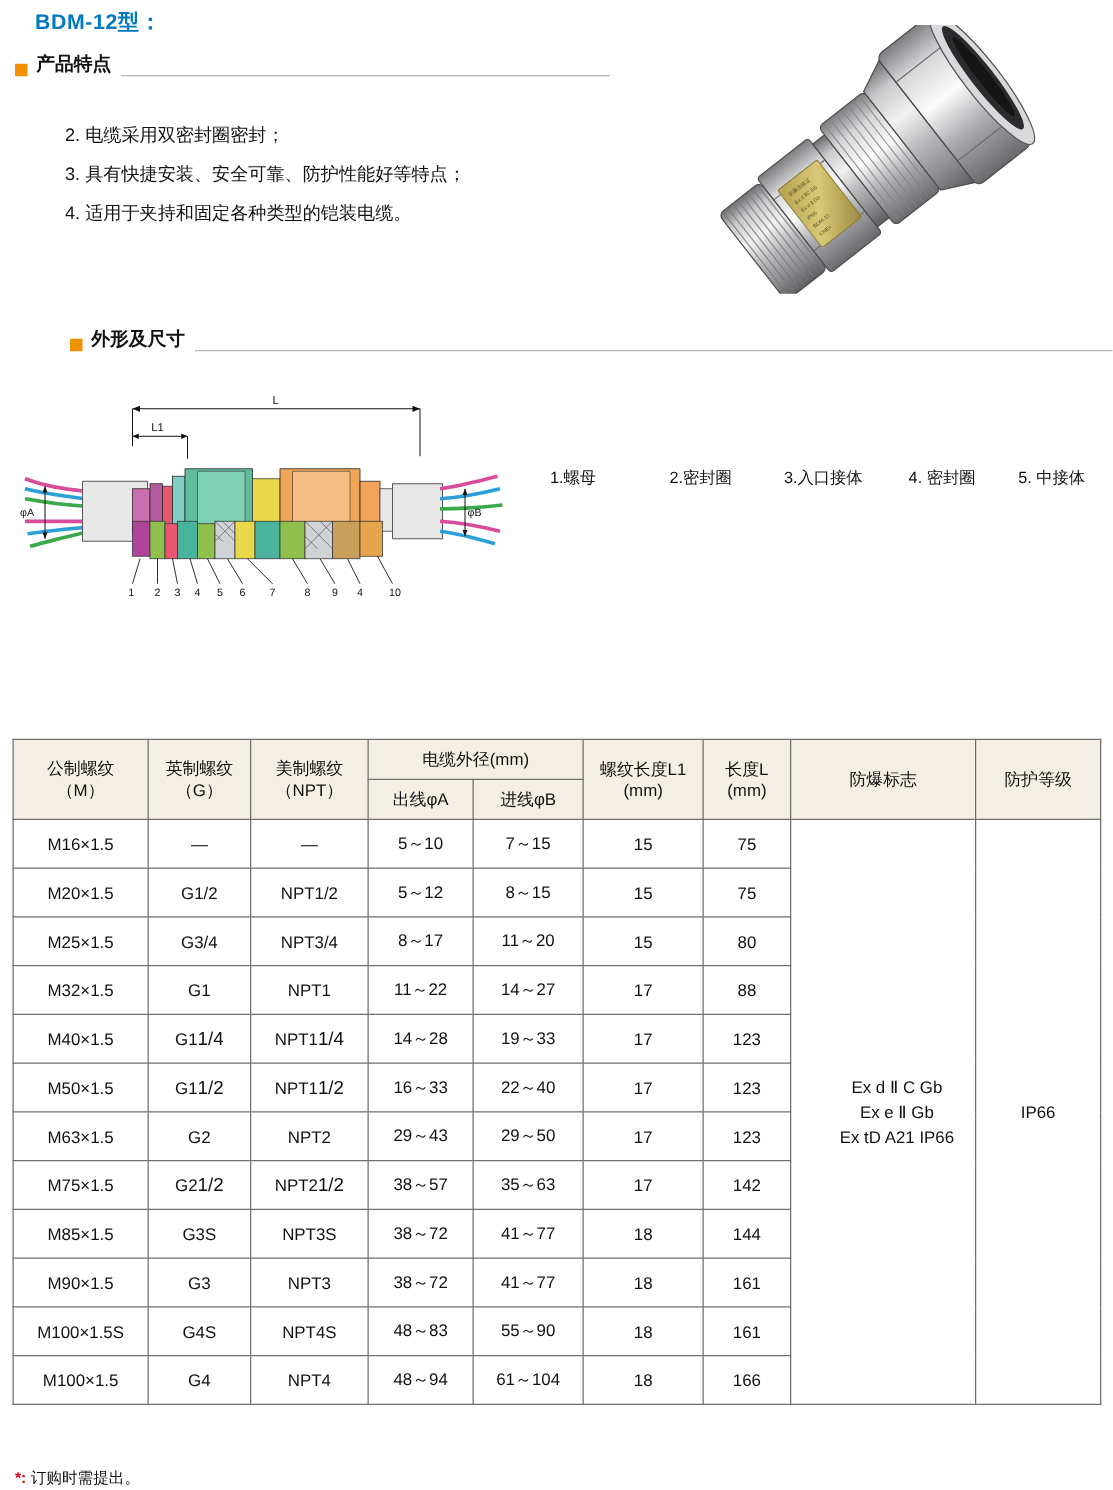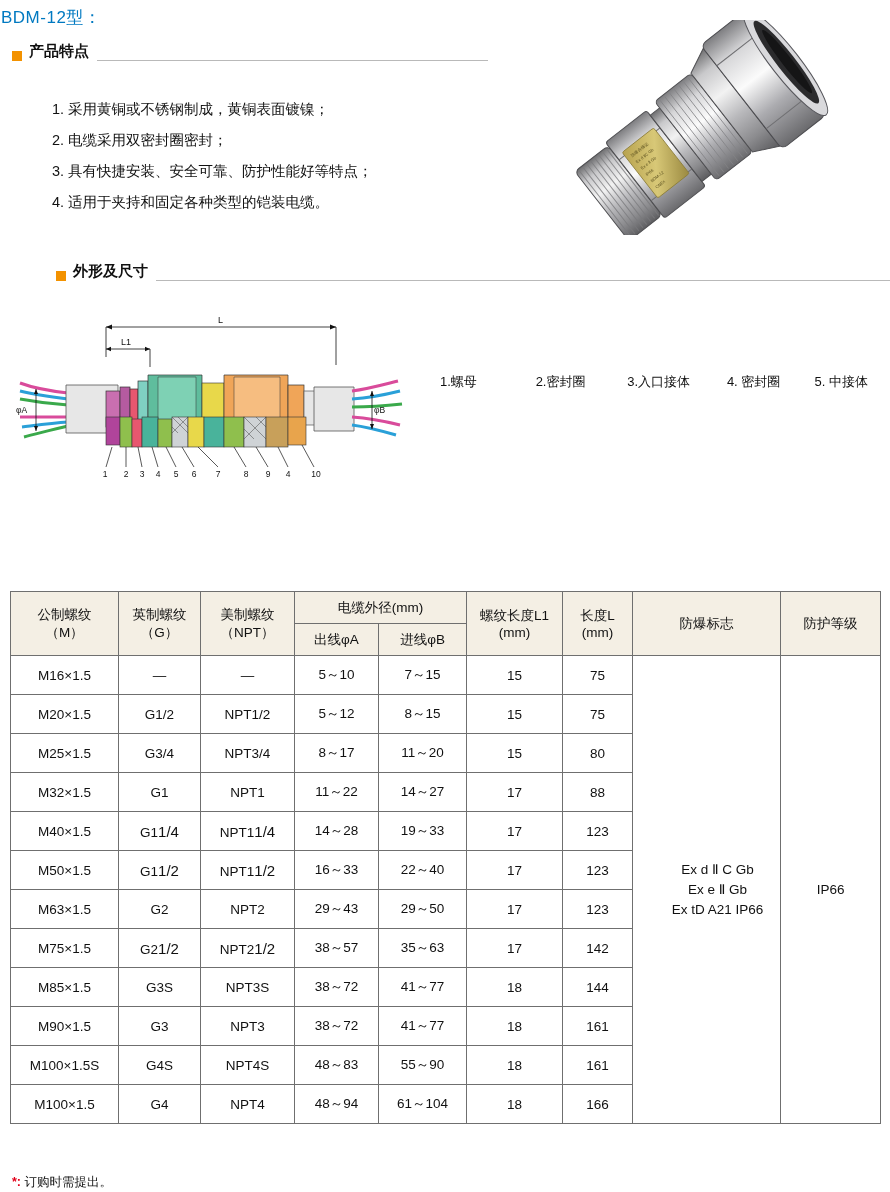--- a/index.html
+++ b/index.html
@@ -17,24 +17,24 @@
   }
   .page {
     position: relative;
     width: 890px;
     height: 1192px;
   }
 
   
   .model-title {
     position: absolute;
-    left: 1px;
+    left: 28px;
     top: 6px;
     font-size: 17px;
-    font-weight: normal;
+    font-weight: bold;
     color: #0079c1;
     letter-spacing: 0.5px;
   }
 
   
   .section-head {
     position: absolute;
     display: flex;
     align-items: flex-end;
     width: 476px;
@@ -161,21 +161,20 @@
 
   <div class="model-title">BDM-12型：</div>
 
   <div class="section-head" id="sec-features">
     <span class="marker"></span>
     <span class="title">产品特点</span>
     <span class="rule"></span>
   </div>
 
   <ul class="features">
-    <li>1. 采用黄铜或不锈钢制成，黄铜表面镀镍；</li>
     <li>2. 电缆采用双密封圈密封；</li>
     <li>3. 具有快捷安装、安全可靠、防护性能好等特点；</li>
     <li>4. 适用于夹持和固定各种类型的铠装电缆。</li>
   </ul>
 
   <div class="photo-wrap">
     <svg width="330" height="215" viewBox="0 0 330 215">
       <defs>
         <linearGradient id="metal" x1="0" y1="0" x2="0" y2="1">
           <stop offset="0%" stop-color="#6e6e70"></stop>

